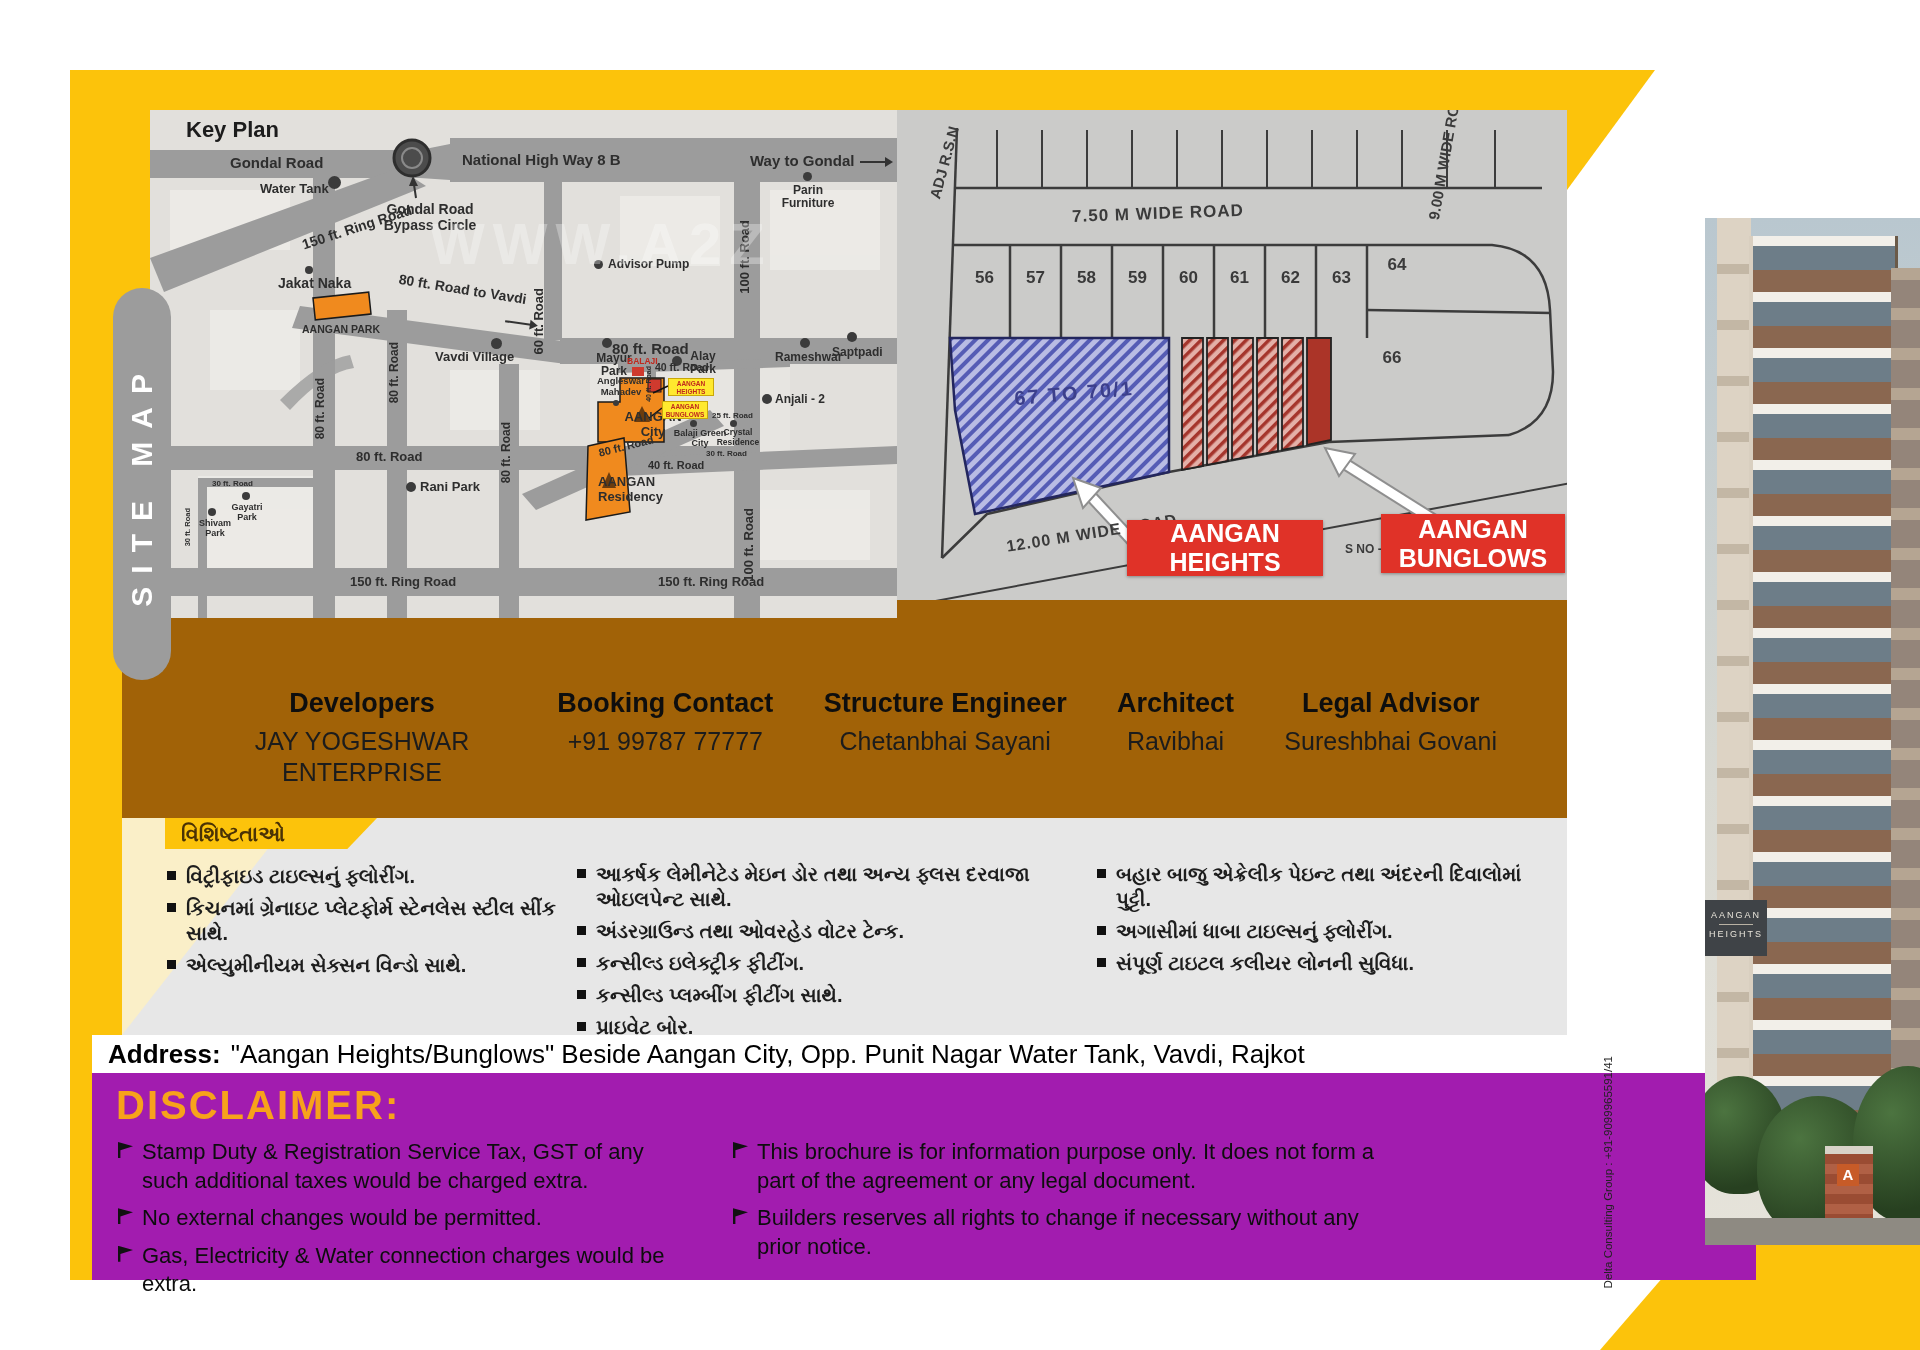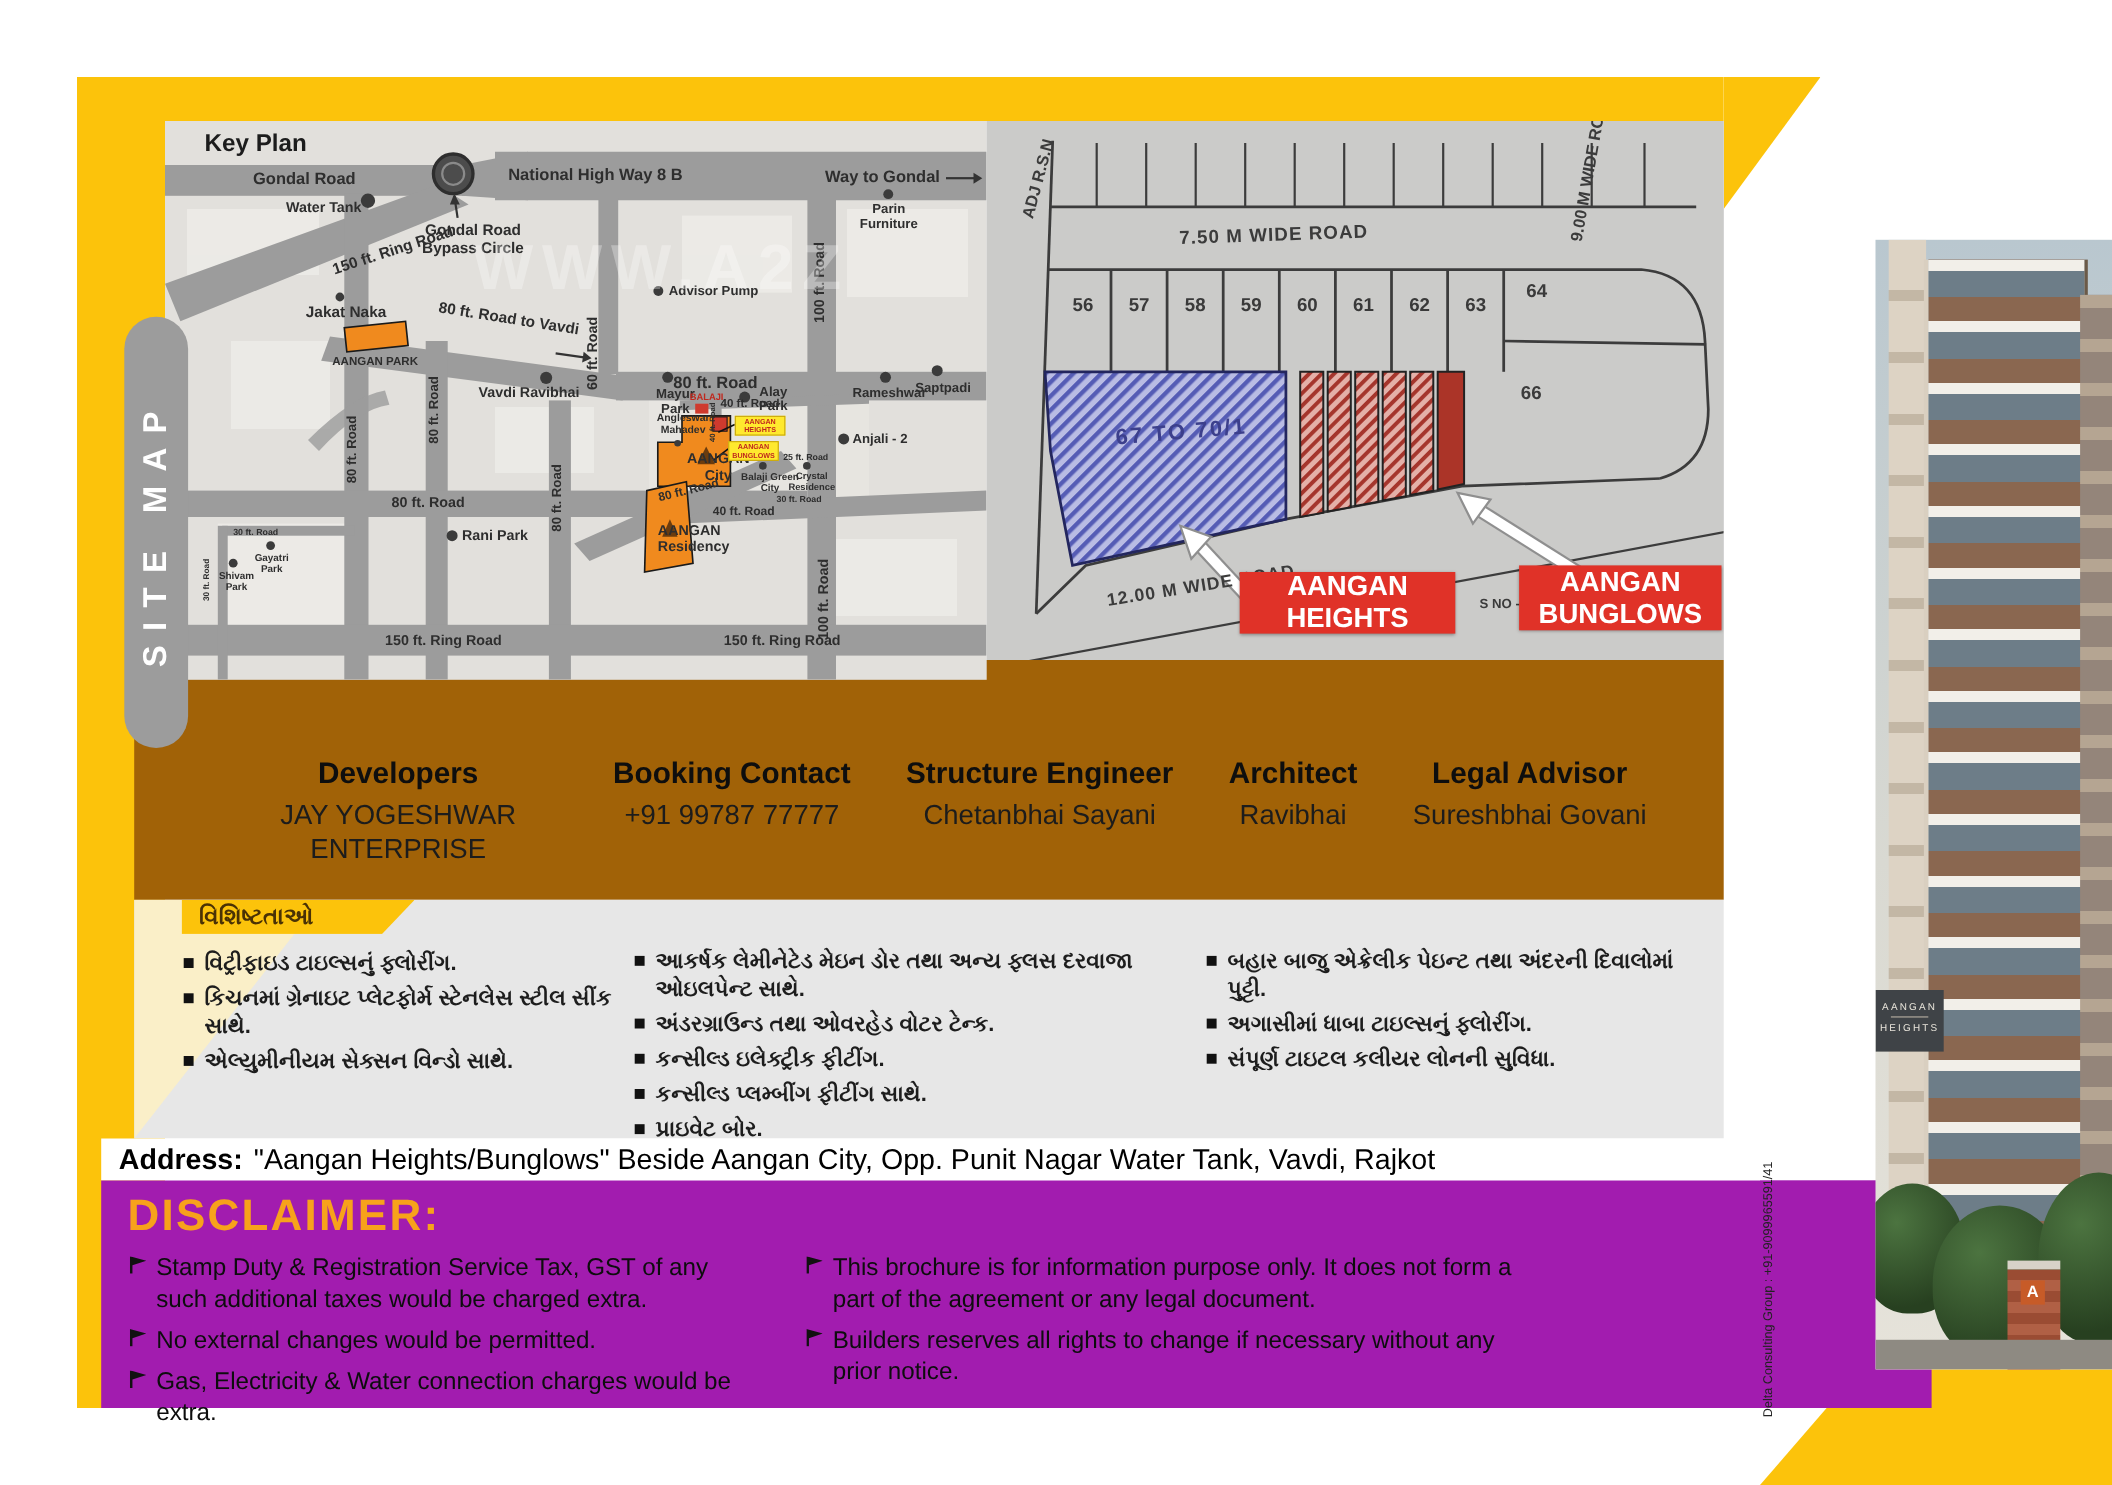--- a/index.html
+++ b/index.html
@@ -195,21 +195,21 @@
     <span class="kl" style="left:152px;top:214px;font-size:10.5px;">AANGAN PARK</span>
     <span class="kl" style="left:248px;top:172px;font-size:14px;transform:rotate(9deg);">80 ft. Road to Vavdi</span>
     <span class="arrowE" style="left:355px;top:212px;transform:rotate(8deg);"></span>
     <span class="kl" style="left:382px;top:178px;font-size:13px;writing-mode:vertical-rl;transform:rotate(180deg);">60 ft. Road</span>
     <span class="dot" style="left:444px;top:150px;width:9px;height:9px;"></span>
     <span class="kl" style="left:458px;top:148px;font-size:12px;">Advisor Pump</span>
     <span class="kl" style="left:588px;top:110px;font-size:13px;writing-mode:vertical-rl;transform:rotate(180deg);">100 ft. Road</span>
     <span class="dot" style="left:653px;top:62px;width:9px;height:9px;"></span>
     <span class="kl" style="left:622px;top:74px;width:72px;font-size:12px;text-align:center;">Parin Furniture</span>
     <span class="kl" style="left:462px;top:231px;font-size:15px;">80 ft. Road</span>
-    <span class="kl" style="left:285px;top:240px;font-size:13px;">Vavdi Ravibhai</span>
+    <span class="kl" style="left:285px;top:240px;font-size:13px;">Vavdi Village</span>
     <span class="dot" style="left:341px;top:228px;width:11px;height:11px;"></span>
     <span class="kl" style="left:164px;top:268px;font-size:12px;writing-mode:vertical-rl;transform:rotate(180deg);">80 ft. Road</span>
     <span class="kl" style="left:238px;top:232px;font-size:12px;writing-mode:vertical-rl;transform:rotate(180deg);">80 ft. Road</span>
     <span class="kl" style="left:350px;top:312px;font-size:12px;writing-mode:vertical-rl;transform:rotate(180deg);">80 ft. Road</span>
     <span class="dot" style="left:452px;top:228px;width:10px;height:10px;"></span>
     <span class="kl" style="left:440px;top:242px;width:48px;font-size:12px;text-align:center;">Mayur Park</span>
     <span class="kl" style="left:477px;top:247px;font-size:8.5px;color:#c0281e;">BALAJI</span>
     <span class="sq-red" style="left:482px;top:257px;width:12px;height:9px;"></span>
     <span class="kl" style="left:495px;top:256px;font-size:7px;writing-mode:vertical-rl;transform:rotate(180deg);">40 ft. Road</span>
     <span class="dot" style="left:522px;top:246px;width:10px;height:10px;"></span>

